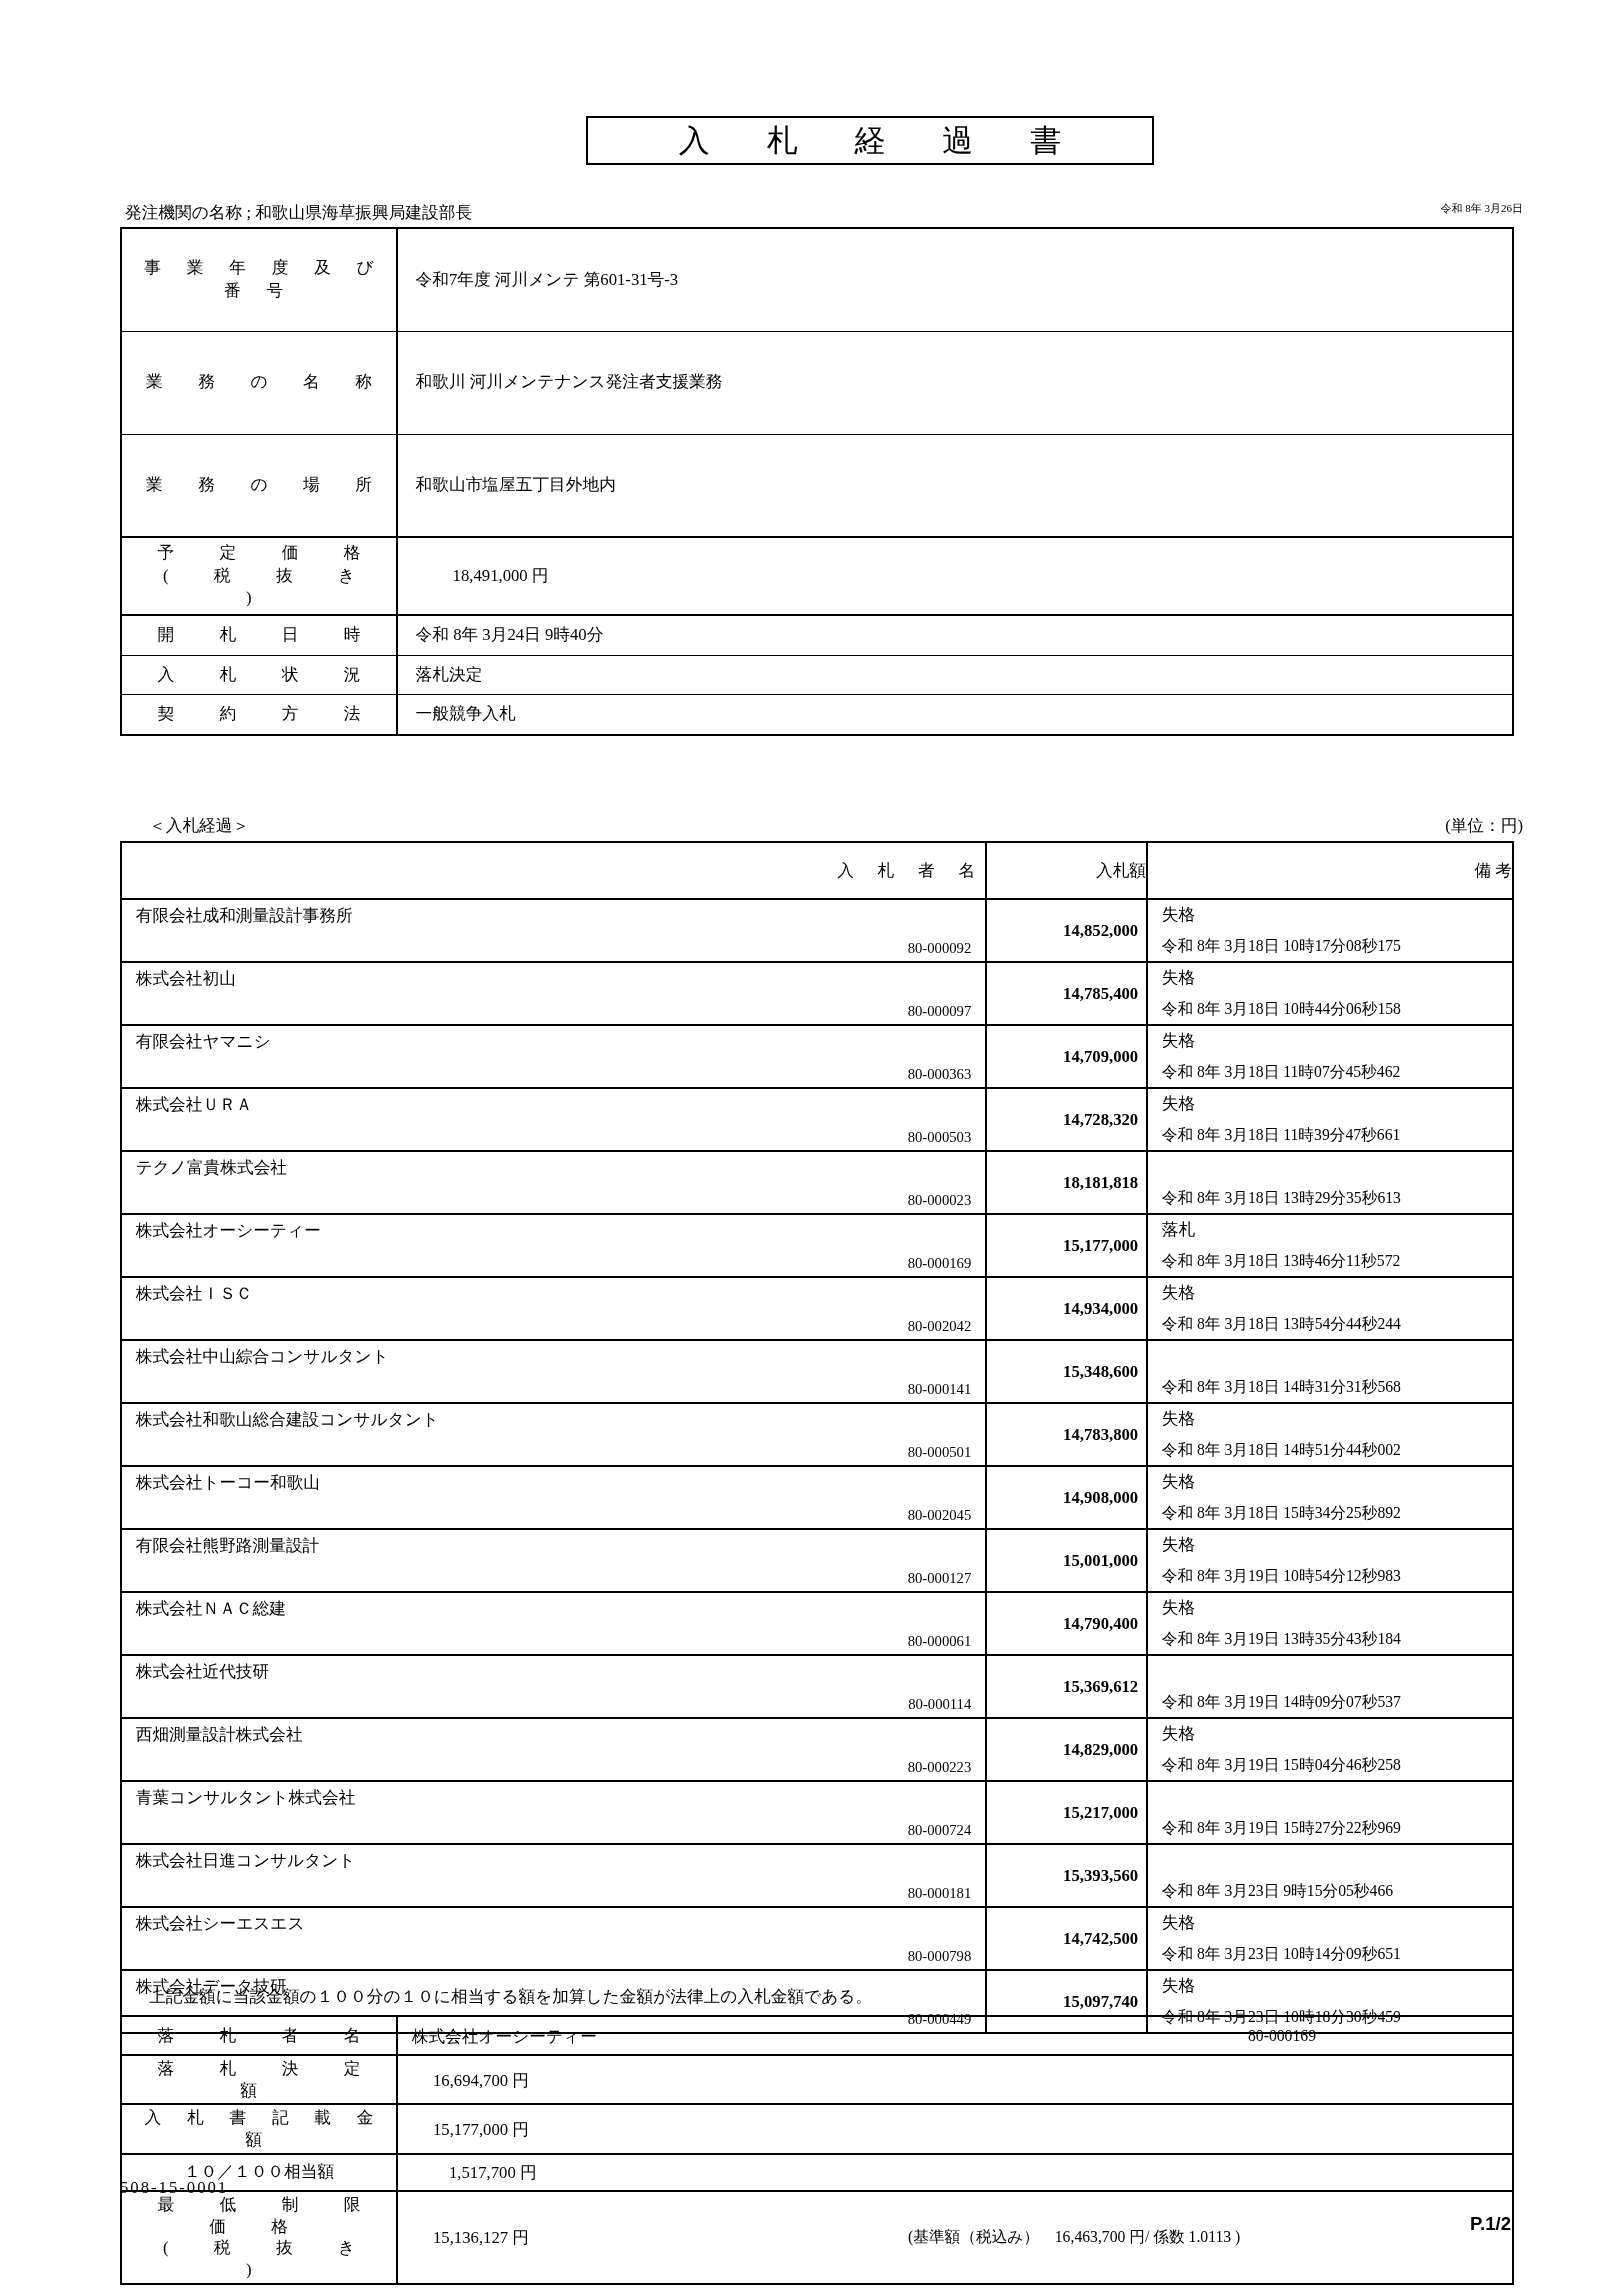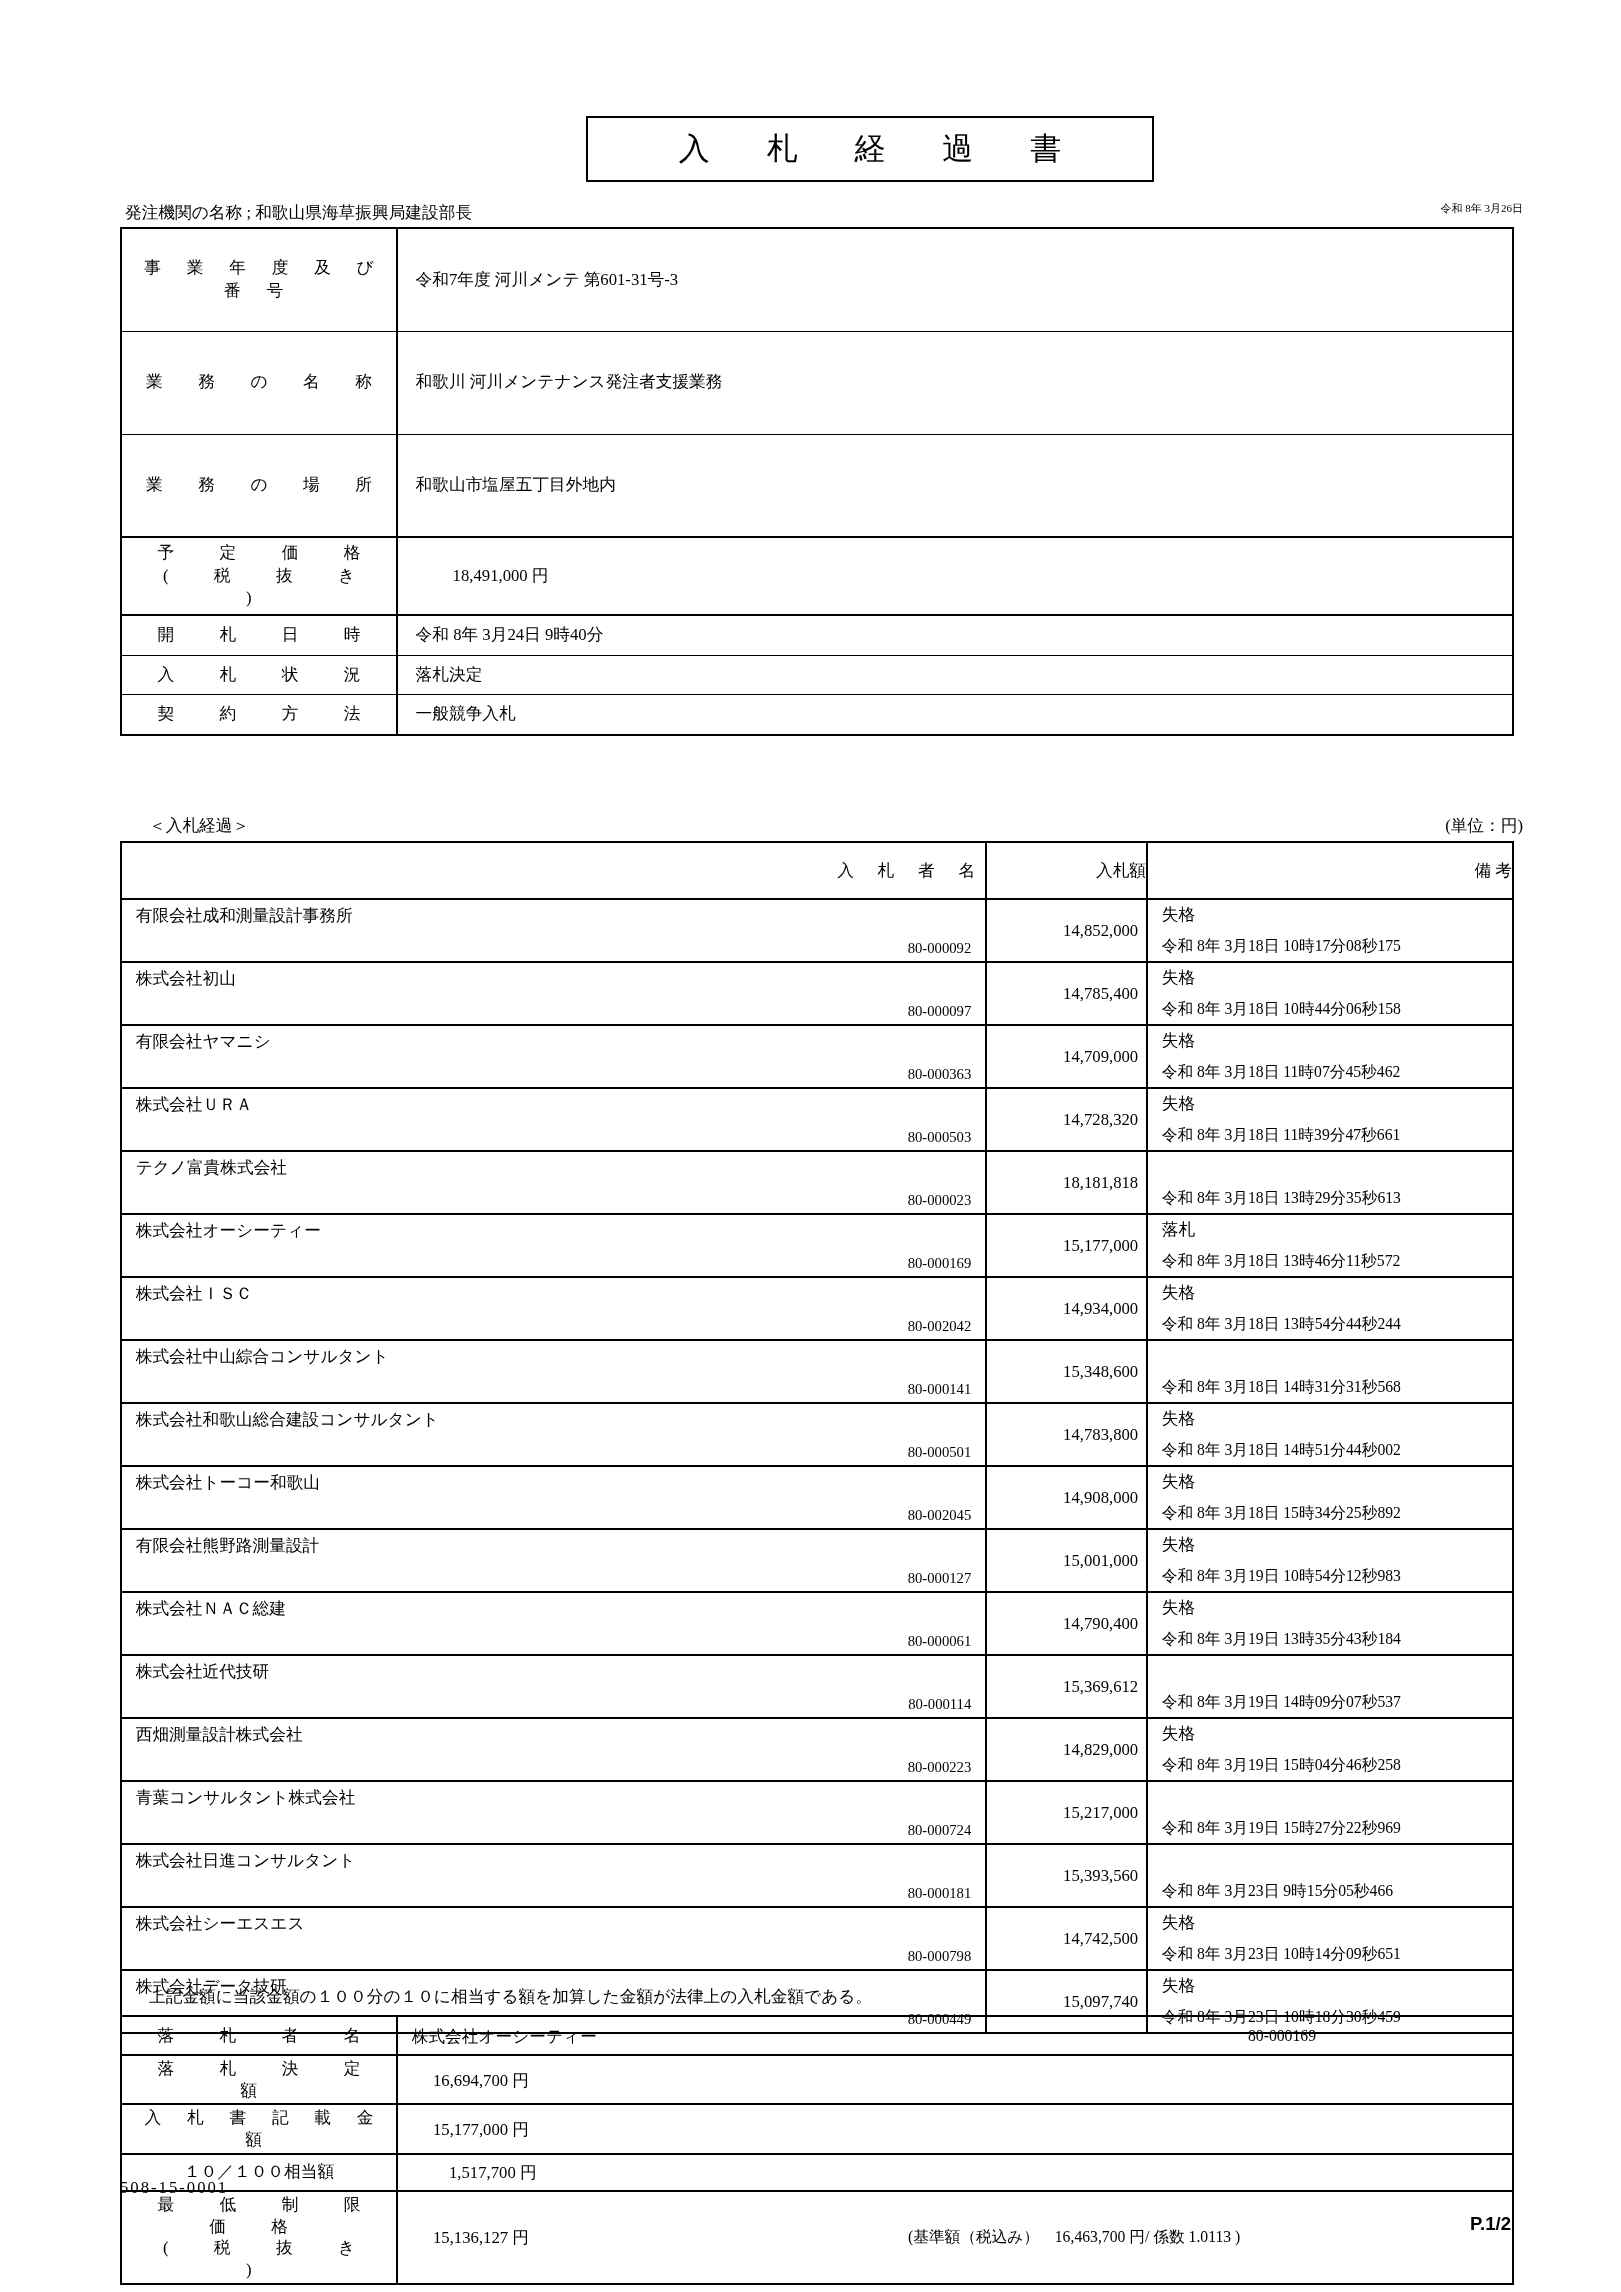--- a/index.html
+++ b/index.html
@@ -21,21 +21,21 @@
     overflow: hidden;
     box-sizing: border-box;
   }
 
   
   .title-box {
     position: absolute;
     left: 586px;
     top: 116px;
     width: 568px;
-    height: 66px;
+    height: 49px;
     border: 2.9px solid #000;
     box-sizing: border-box;
     display: flex;
     align-items: center;
     justify-content: center;
   }
   .title-text {
     font-size: 31px;
     letter-spacing: 23.5px;
     text-indent: 23.5px;
@@ -170,20 +170,21 @@
   .bidcode {
     position: absolute;
     right: 13.7px;
     bottom: 3.9px;
     font-size: 14.7px;
     white-space: nowrap;
   }
   .cell-amt {
     position: relative;
     height: 100%;
+    font-weight: bold;
   }
   .amt {
     position: absolute;
     right: 7.8px;
     top: 50%;
     transform: translateY(-50%);
     font-size: 16.7px;
     white-space: nowrap;
   }
   .cell-rem {

